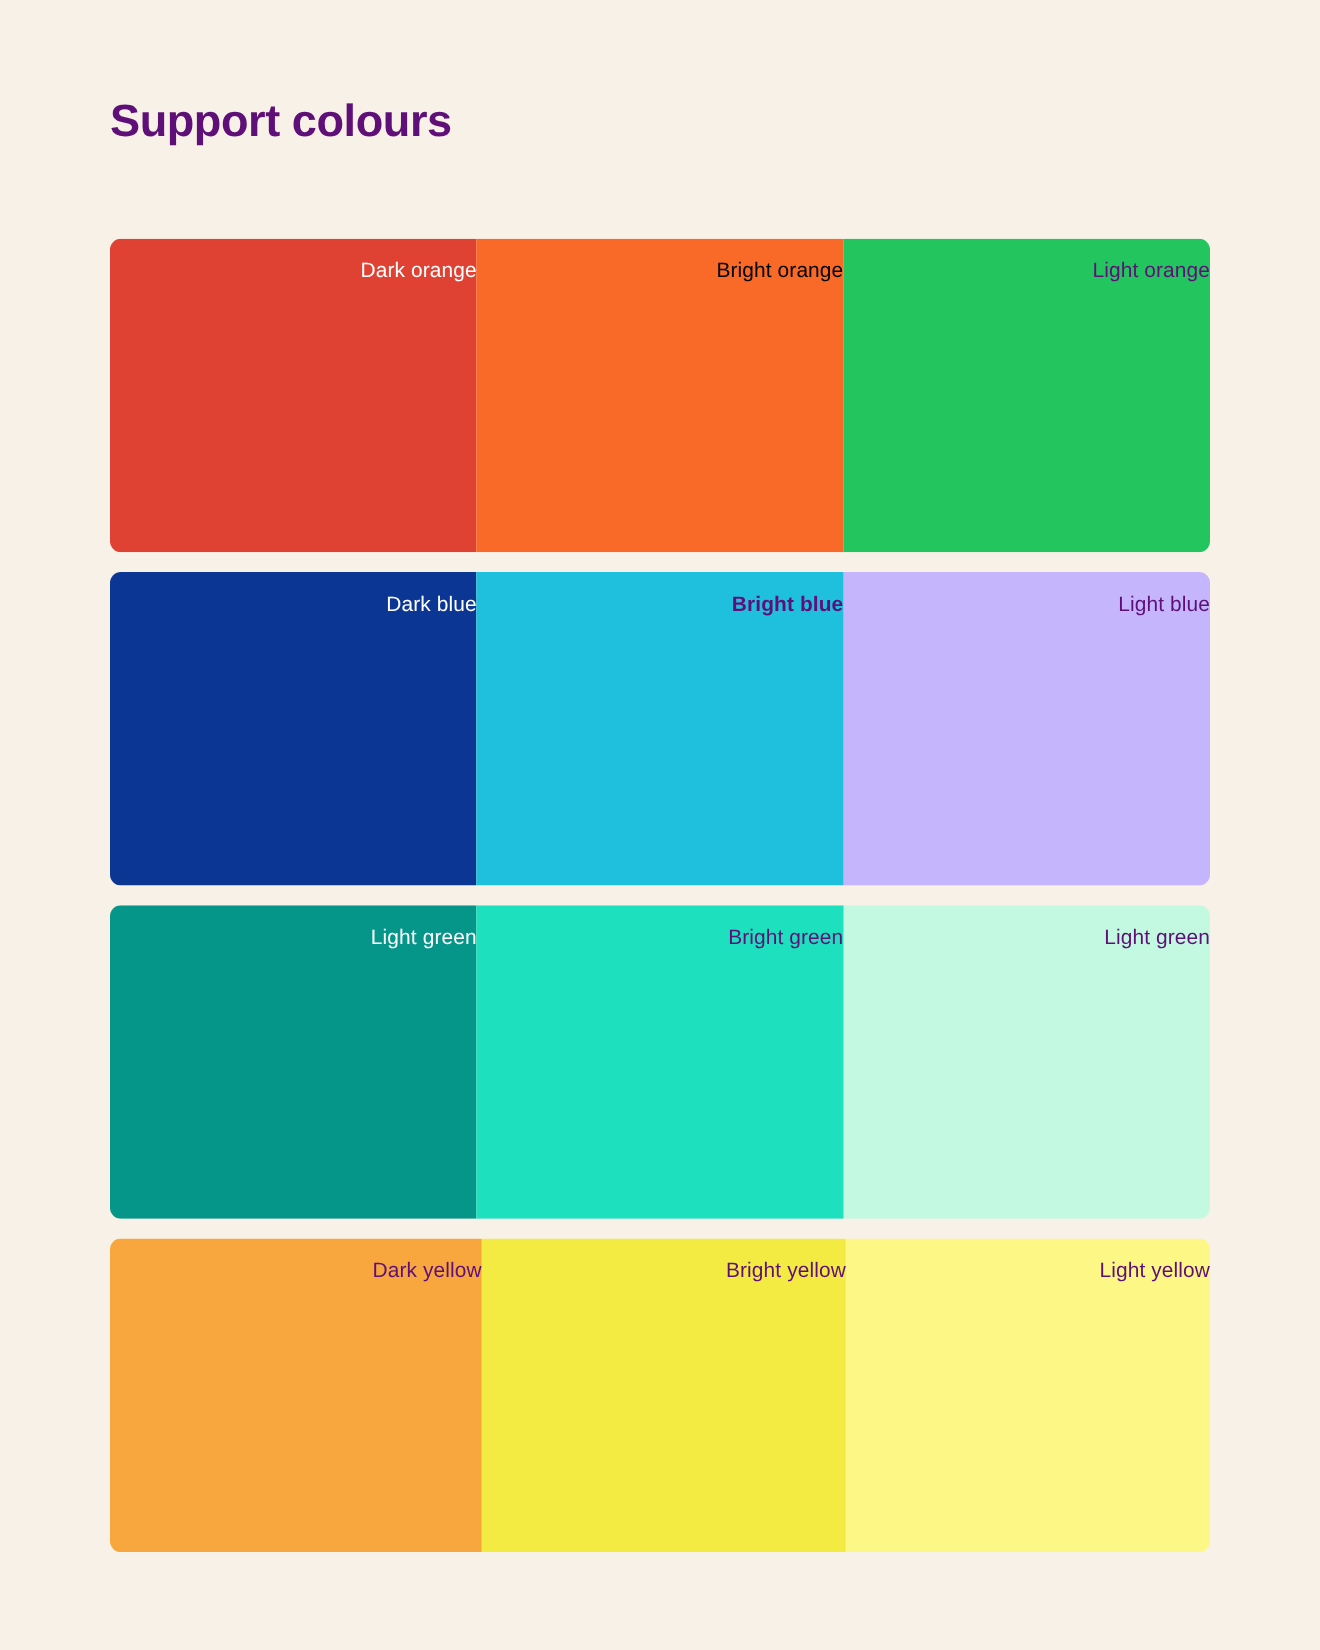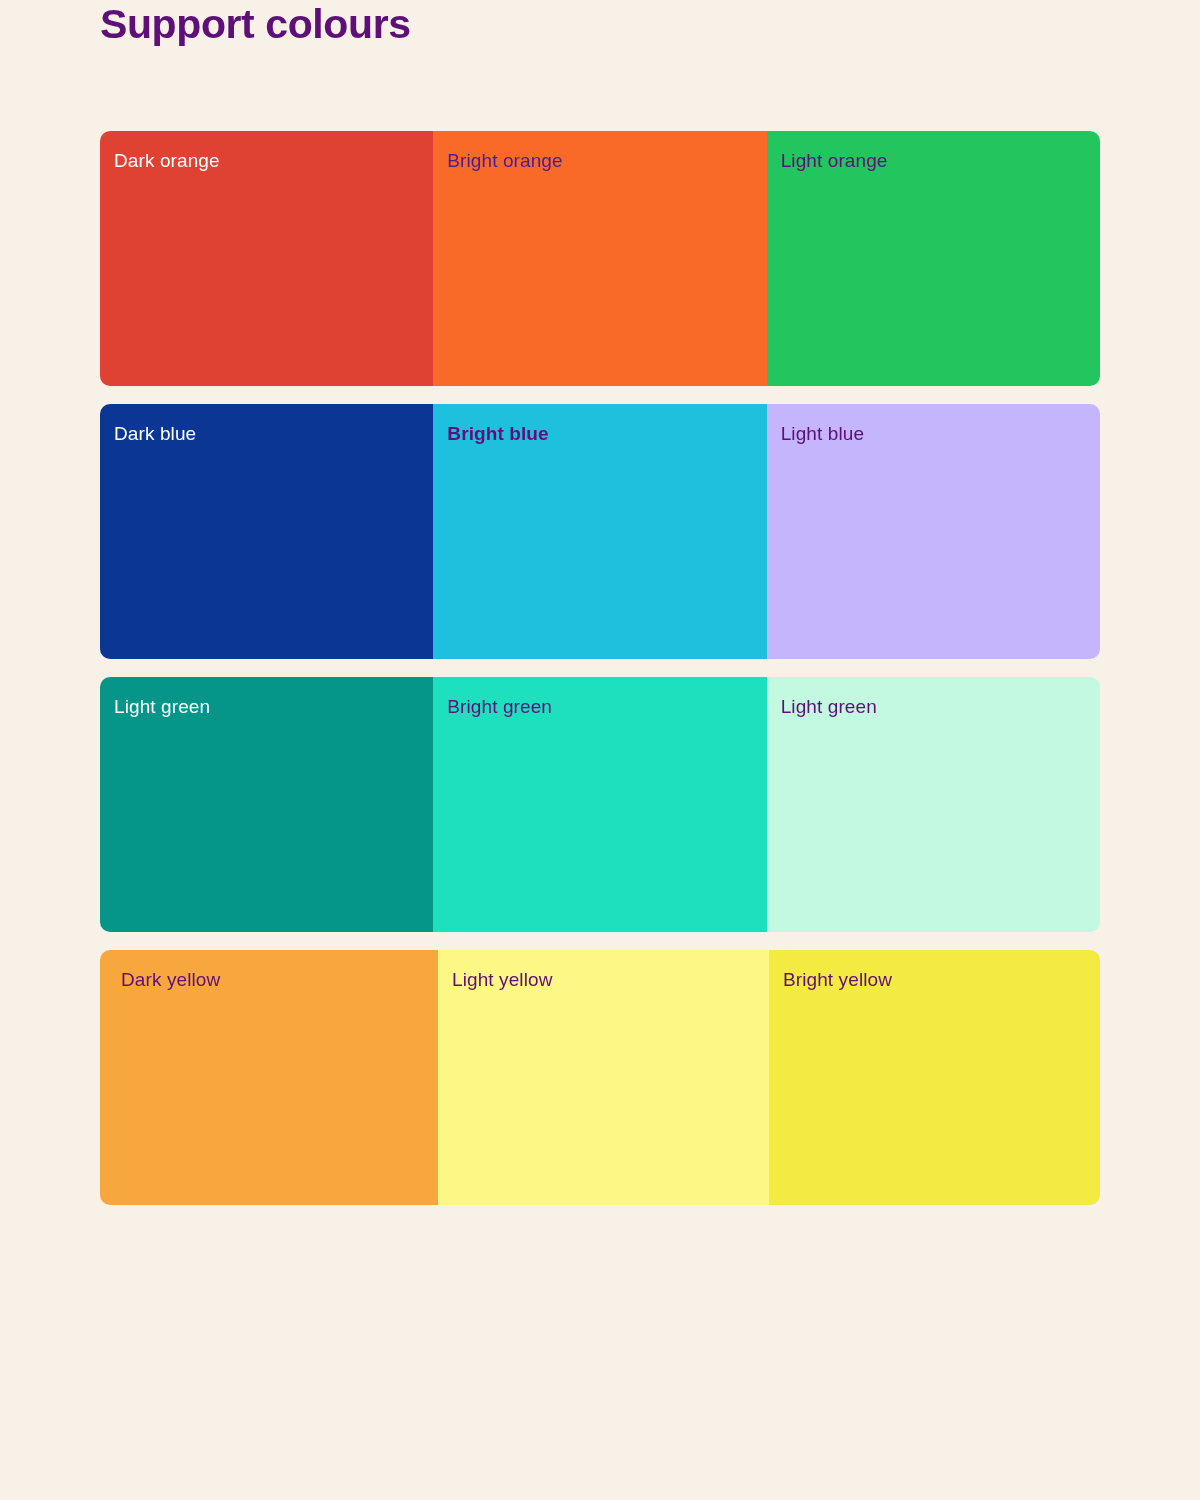--- a/index.html
+++ b/index.html
@@ -15,37 +15,39 @@
   }
   .page {
     position: relative;
     width: 1200px;
     height: 1500px;
     box-sizing: border-box;
     padding: 0 100px;
   }
   .page-title {
     margin: 0;
+    padding-top: 86px;
     font-size: 41px;
     font-weight: bold;
     letter-spacing: -0.4px;
     color: #5f0f78;
     line-height: 1.2;
   }
   .palette {
     margin-top: 82px;
     display: flex;
     flex-direction: column;
     gap: 18px;
   }
   .colour-row {
     display: flex;
-    height: 255px;
+    height: 285px;
     border-radius: 10px;
     overflow: hidden;
+    text-align: right;
   }
   .swatch {
     flex: 1 1 0;
     position: relative;
     box-sizing: border-box;
     padding: 18px 0 0 14px;
   }
   .swatch-label {
     font-size: 19px;
     line-height: 1.3;
@@ -60,21 +62,21 @@
 
 <div class="page">
   <h1 class="page-title">Support colours</h1>
 
   <div class="palette">
       <div class="colour-row">
         <div class="swatch" style="background: rgb(223, 65, 50);">
           <span class="swatch-label light-text" style="color: rgb(255, 255, 255);">Dark orange</span>
         </div>
         <div class="swatch" style="background: rgb(249, 106, 40);">
-          <span class="swatch-label dark-text" style="color: #4c1d95;">Bright orange</span>
+          <span class="swatch-label dark-text" style="color: #000000;">Bright orange</span>
         </div>
         <div class="swatch" style="background: #22c55e;">
           <span class="swatch-label dark-text" style="color: rgb(95, 15, 120);">Light orange</span>
         </div>
       </div>
       <div class="colour-row">
         <div class="swatch" style="background: rgb(12, 54, 148);">
           <span class="swatch-label light-text" style="color: rgb(255, 255, 255);">Dark blue</span>
         </div>
         <div class="swatch" style="background: rgb(31, 192, 222); font-weight: bold;">
@@ -92,21 +94,21 @@
           <span class="swatch-label dark-text" style="color: rgb(95, 15, 120);">Bright green</span>
         </div>
         <div class="swatch" style="background: rgb(194, 249, 224);">
           <span class="swatch-label dark-text" style="color: rgb(95, 15, 120);">Light green</span>
         </div>
       </div>
       <div class="colour-row">
         <div class="swatch" style="background: rgb(247, 167, 62); padding-left: 21px;">
           <span class="swatch-label dark-text" style="color: rgb(95, 15, 120);">Dark yellow</span>
         </div>
+        <div class="swatch" style="background: rgb(243, 235, 66);">
+          <span class="swatch-label dark-text" style="color: rgb(95, 15, 120);">Bright yellow</span>
+        </div>
         <div class="swatch" style="background: rgb(253, 247, 134);">
           <span class="swatch-label dark-text" style="color: rgb(95, 15, 120);">Light yellow</span>
-        </div>
-        <div class="swatch" style="background: rgb(243, 235, 66);">
-          <span class="swatch-label dark-text" style="color: rgb(95, 15, 120);">Bright yellow</span>
         </div>
       </div>
     </div>
 </div>
 
 </body></html>

